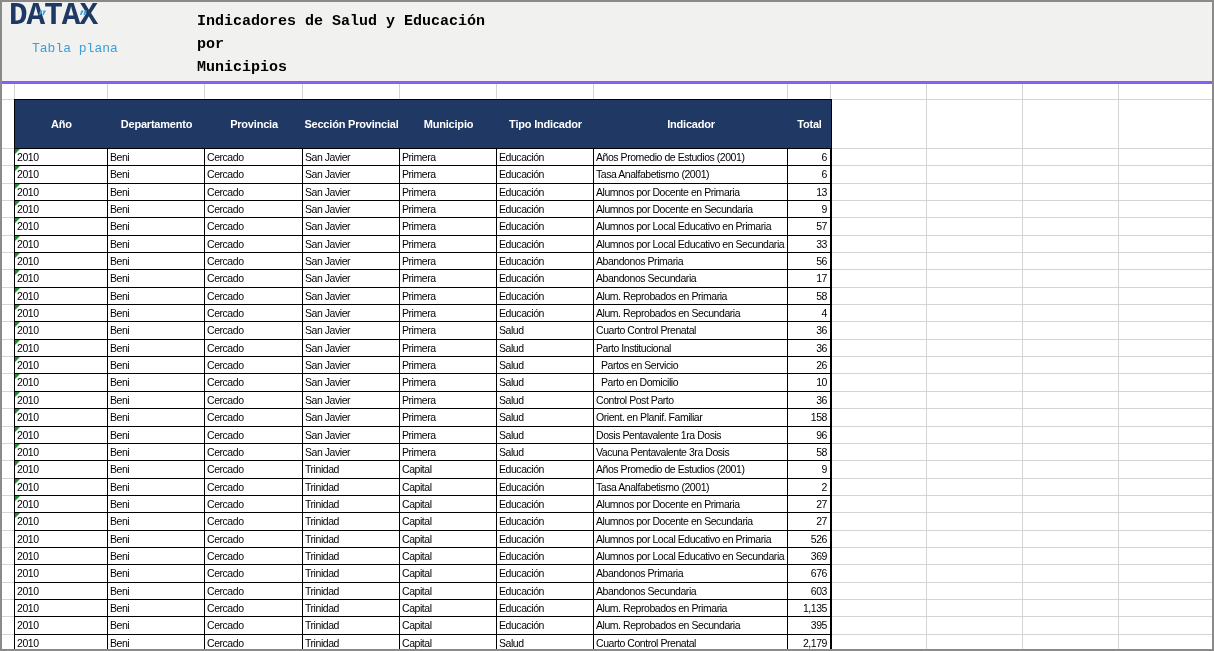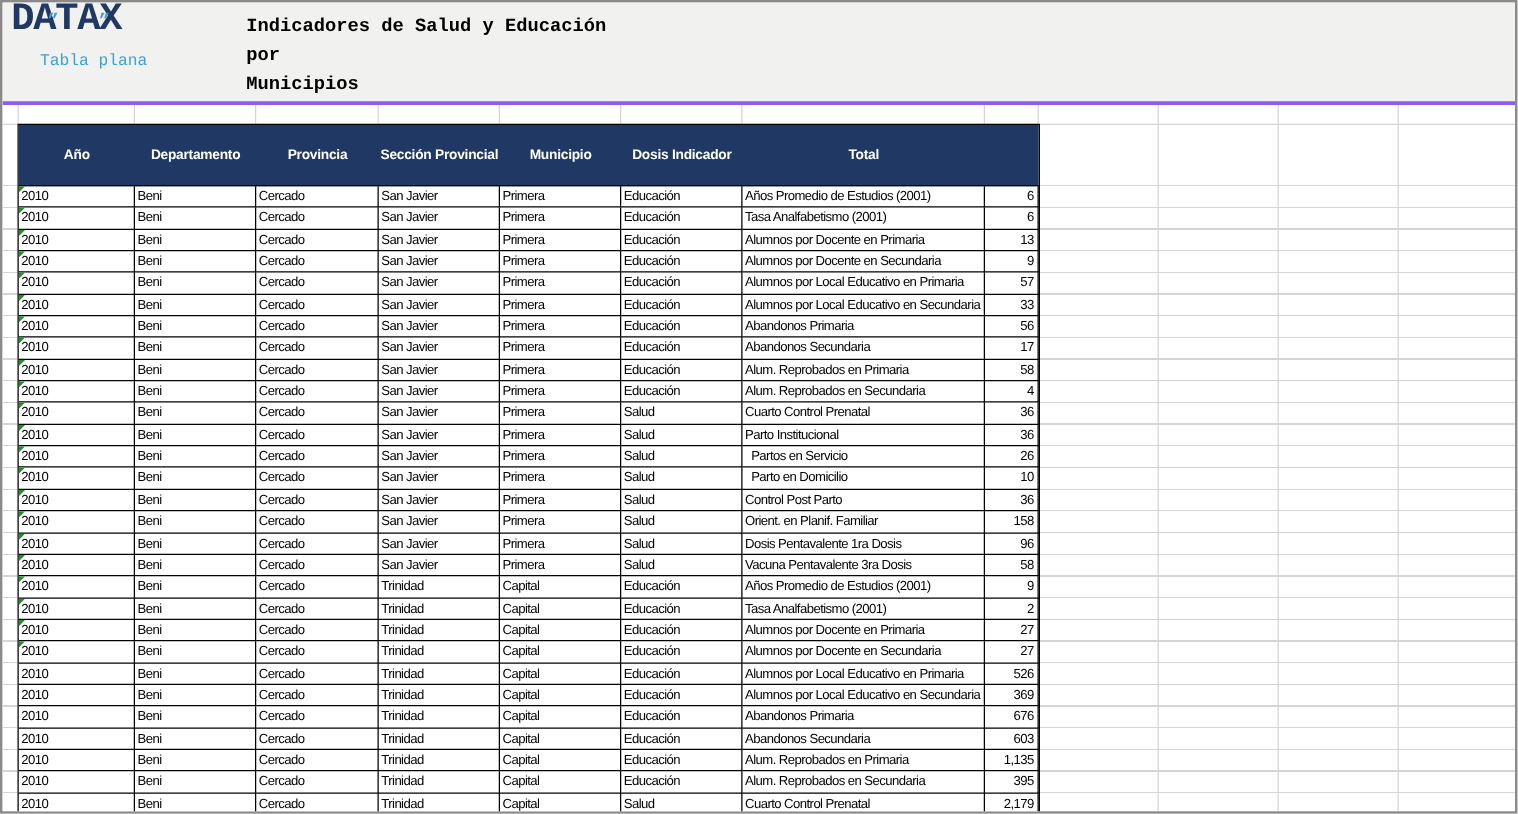--- a/index.html
+++ b/index.html
@@ -101,21 +101,22 @@
 
   <div class="sheet">
     <div class="gridlines"></div>
     <div class="table">
       <div class="thead" id="thead">
           <div class="h">Año</div>
           <div class="h">Departamento</div>
           <div class="h">Provincia</div>
           <div class="h">Sección Provincial</div>
           <div class="h">Municipio</div>
-          <div class="h">Dosis Indicador</div>
+          <div class="h">Tipo Indicador</div>
+          <div class="h">Indicador</div>
           <div class="h">Total</div>
         </div>
       <div class="tbody" id="tbody">
           <div class="c flag">2010</div>
           <div class="c">Beni</div>
           <div class="c">Cercado</div>
           <div class="c">San Javier</div>
           <div class="c">Primera</div>
           <div class="c">Educación</div>
           <div class="c">Años Promedio de Estudios (2001)</div>

